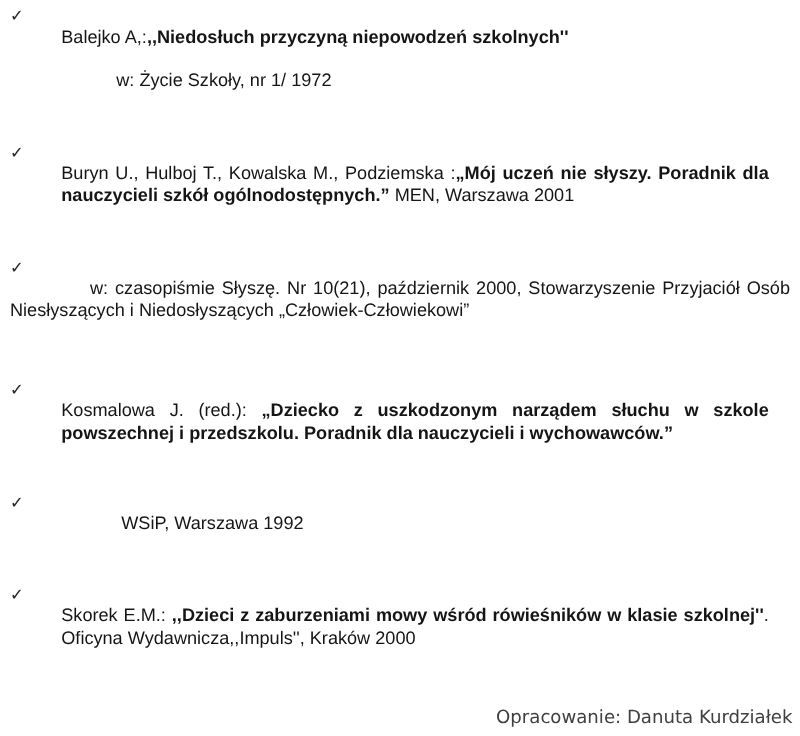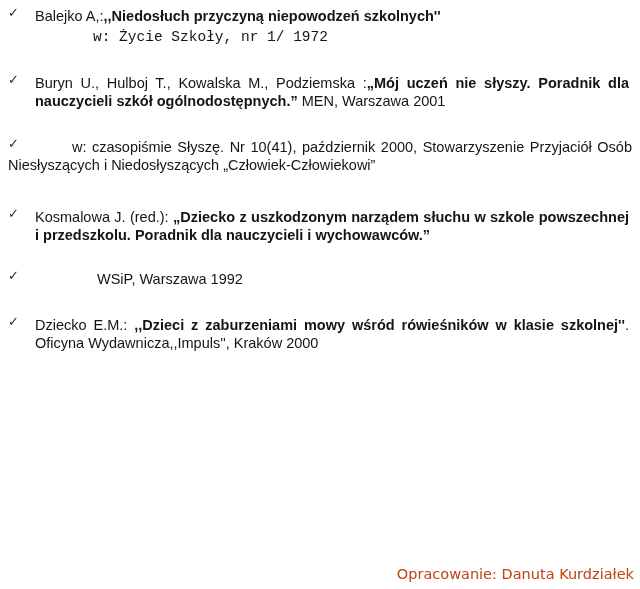--- a/index.html
+++ b/index.html
@@ -21,39 +21,39 @@
   }
   .entry { display:flex; margin-bottom:22px; }
   .entry.gap-lg { margin-bottom:28px; }
   .entry.gap-sm { margin-bottom:20px; }
   .check {
     flex:0 0 24px;
     font-size:13px;
     color:#2a2a2a;
   }
   .ebody { width:600px; }
-  p { margin:3px; }
+  p { margin:17px; }
   .justify { text-align:justify; }
   b { font-weight:bold; }
-  .indent-61 { margin-left:61px;font-family:Liberation Mono, monospace; }
+  .indent-61 { margin-left:61px; }
   .indent-65 { margin-left:65px; }
   .ref-hanging {
     margin-left:-24px; width:624px;
     text-indent:64px; text-align:justify;
   }
   .ref-block {
     margin-left:-4px; width:604px;
     text-align:justify;
   }
   .footer {
     position:absolute;
     right:6px; bottom:6px;
     font-family:"DejaVu Sans", sans-serif;
     font-size:14.5px;
-    color:#c2410c;
+    color:#404040;
   }
 </style>
 </head>
 <body>
 
 <div class="doc">
 
 
   <div class="entry">
     <span class="check">✓</span>
@@ -66,40 +66,40 @@
   <div class="entry">
     <span class="check">✓</span>
     <div class="ebody">
       <p class="justify"><span>Buryn U., Hulboj T., Kowalska M., Podziemska :</span><b>„Mój uczeń nie słyszy. Poradnik dla nauczycieli szkół ogólnodostępnych.”</b><span> MEN, Warszawa 2001</span></p>
     </div>
   </div>
 
   <div class="entry gap-lg">
     <span class="check">✓</span>
     <div class="ebody">
-      <p class="ref-hanging">w: czasopiśmie Słyszę. Nr 10(41), październik 2000, Stowarzyszenie Przyjaciół Osób Niesłyszących i Niedosłyszących „Człowiek-Człowiekowi”</p>
+      <p class="ref-hanging">w: czasopiśmie Słyszę. Nr 10(21), październik 2000, Stowarzyszenie Przyjaciół Osób Niesłyszących i Niedosłyszących „Człowiek-Człowiekowi”</p>
     </div>
   </div>
 
   <div class="entry gap-sm">
     <span class="check">✓</span>
     <div class="ebody">
       <p class="justify"><span>Kosmalowa J. (red.): </span><b>„Dziecko z uszkodzonym narządem słuchu w szkole powszechnej i przedszkolu. Poradnik dla nauczycieli i wychowawców.”</b></p>
     </div>
   </div>
 
   <div class="entry">
     <span class="check">✓</span>
     <div class="ebody">
       <p class="indent-65">WSiP, Warszawa 1992</p>
     </div>
   </div>
 
   <div class="entry">
     <span class="check">✓</span>
     <div class="ebody">
-      <p class="justify"><span>Dziecko E.M.: </span><b>,,Dzieci z zaburzeniami mowy wśród rówieśników w klasie szkolnej''</b><span>. Oficyna Wydawnicza,,Impuls'', Kraków 2000</span></p>
+      <p class="justify"><span>Skorek E.M.: </span><b>,,Dzieci z zaburzeniami mowy wśród rówieśników w klasie szkolnej''</b><span>. Oficyna Wydawnicza,,Impuls'', Kraków 2000</span></p>
     </div>
   </div>
 
 </div>
 
 <div class="footer">Opracowanie: Danuta Kurdziałek</div>
 
 </body></html>

